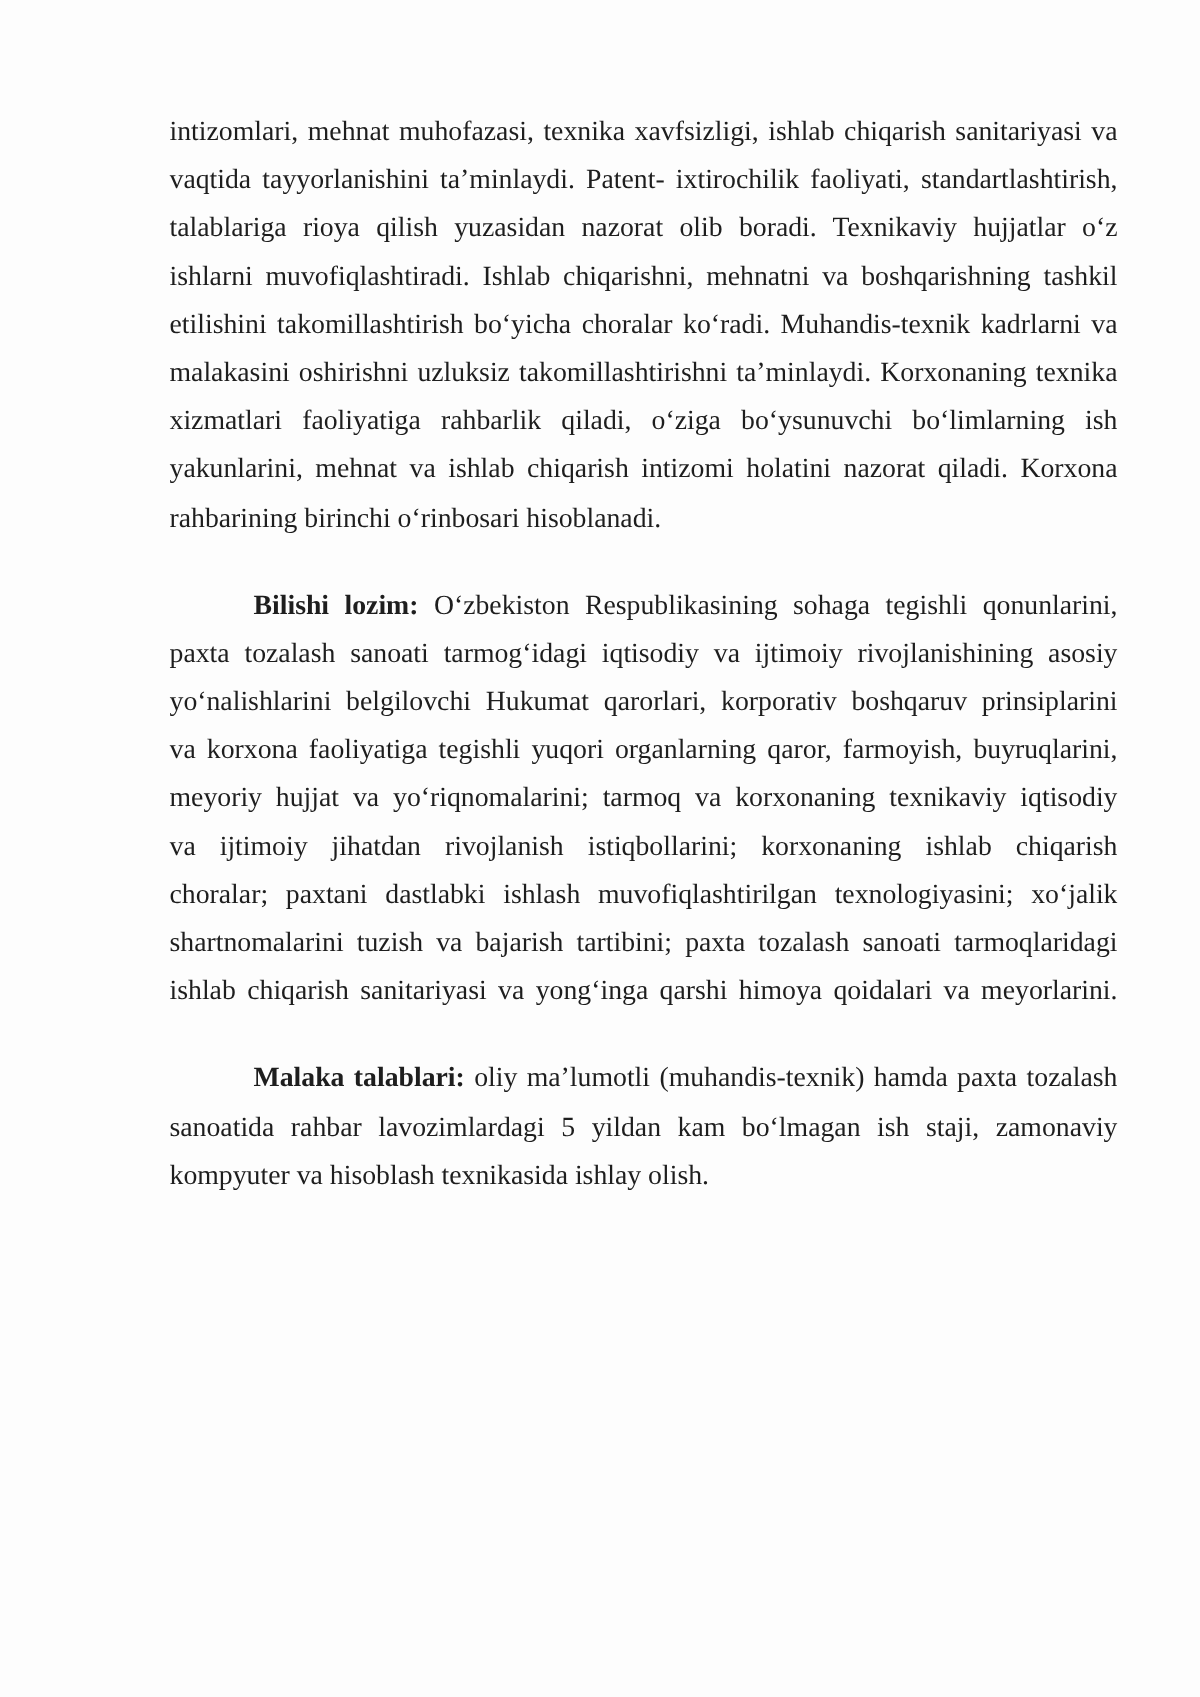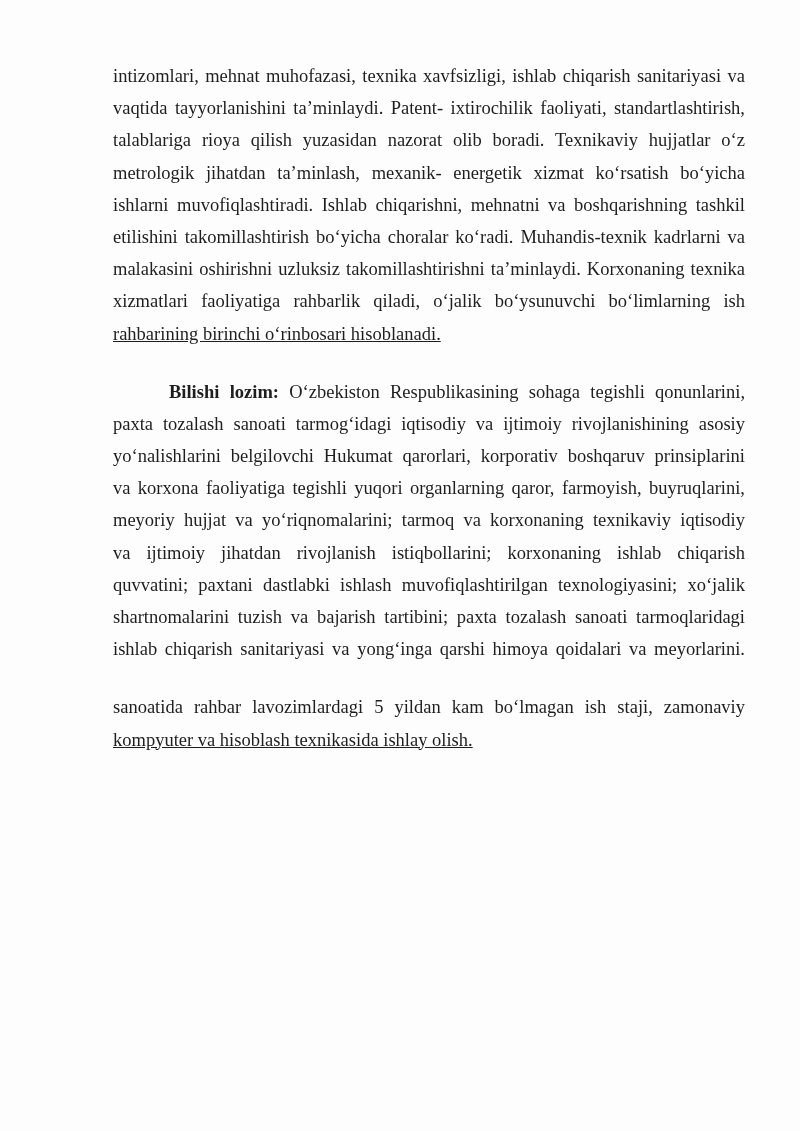--- a/index.html
+++ b/index.html
@@ -11,75 +11,75 @@
     position: relative;
     width: 800px;
     height: 1131px;
     background: #fdfdfd;
     overflow: hidden;
     font-family: "Liberation Serif", "DejaVu Serif", serif;
   }
   .text-block {
     position: absolute;
     left: 113px;
-    top: 60px;
+    top: 72px;
     width: 632px;
     font-size: 18.5px;
     line-height: 32.2px;
     color: #1e1e1e;
     -webkit-font-smoothing: antialiased;
   }
   .para { margin: 0; padding: 0; }
   .para.spaced { margin-top: 26px; }
   .line {
     height: 32.2px;
     overflow: hidden;
     text-align: justify;
     text-align-last: justify;
   }
   .line.last {
     text-align-last: left;
-    text-decoration: underline;
   }
   .line.first-line {
     padding-left: 56px;
   }
   .lead {
     font-weight: bold;
   }
 </style>
 </head>
 <body>
 
 <div class="page">
   <div class="text-block">
 
     <div class="para">
       <div class="line">intizomlari, mehnat muhofazasi, texnika xavfsizligi, ishlab chiqarish sanitariyasi va</div>
       <div class="line">vaqtida tayyorlanishini ta’minlaydi. Patent- ixtirochilik faoliyati, standartlashtirish,</div>
       <div class="line">talablariga rioya qilish yuzasidan nazorat olib boradi. Texnikaviy hujjatlar o‘z</div>
-      <div class="line">metrologik jihatdan ta’minlash, mexanik- energetik xizmat ko‘rsatish bo‘yicha</div>
       <div class="line">ishlarni muvofiqlashtiradi. Ishlab chiqarishni, mehnatni va boshqarishning tashkil</div>
       <div class="line">etilishini takomillashtirish bo‘yicha choralar ko‘radi. Muhandis-texnik kadrlarni va</div>
       <div class="line">malakasini oshirishni uzluksiz takomillashtirishni ta’minlaydi. Korxonaning texnika</div>
-      <div class="line">xizmatlari faoliyatiga rahbarlik qiladi, o‘jalik bo‘ysunuvchi bo‘limlarning ish</div>
+      <div class="line">xizmatlari faoliyatiga rahbarlik qiladi, o‘ziga bo‘ysunuvchi bo‘limlarning ish</div>
+      <div class="line">yakunlarini, mehnat va ishlab chiqarish intizomi holatini nazorat qiladi. Korxona</div>
       <div class="line last">rahbarining birinchi o‘rinbosari hisoblanadi.</div>
     </div>
 
     <div class="para spaced">
       <div class="line first-line"><span class="lead">Bilishi lozim:</span><span> O‘zbekiston Respublikasining sohaga tegishli qonunlarini,</span></div>
       <div class="line">paxta tozalash sanoati tarmog‘idagi iqtisodiy va ijtimoiy rivojlanishining asosiy</div>
       <div class="line">yo‘nalishlarini belgilovchi Hukumat qarorlari, korporativ boshqaruv prinsiplarini</div>
       <div class="line">va korxona faoliyatiga tegishli yuqori organlarning qaror, farmoyish, buyruqlarini,</div>
       <div class="line">meyoriy hujjat va yo‘riqnomalarini; tarmoq va korxonaning texnikaviy iqtisodiy</div>
       <div class="line">va ijtimoiy jihatdan rivojlanish istiqbollarini; korxonaning ishlab chiqarish</div>
-      <div class="line">quvvatini; paxtani dastlabki ishlash muvofiqlashtirilgan texnologiyasini; xo‘jalik</div>
+      <div class="line">choralar; paxtani dastlabki ishlash muvofiqlashtirilgan texnologiyasini; xo‘jalik</div>
       <div class="line">shartnomalarini tuzish va bajarish tartibini; paxta tozalash sanoati tarmoqlaridagi</div>
       <div class="line">ishlab chiqarish sanitariyasi va yong‘inga qarshi himoya qoidalari va meyorlarini.</div>
     </div>
 
     <div class="para spaced">
+      <div class="line first-line"><span class="lead">Malaka talablari:</span><span> oliy ma’lumotli (muhandis-texnik) hamda paxta tozalash</span></div>
       <div class="line">sanoatida rahbar lavozimlardagi 5 yildan kam bo‘lmagan ish staji, zamonaviy</div>
       <div class="line last">kompyuter va hisoblash texnikasida ishlay olish.</div>
     </div>
 
   </div>
 </div>
 
 </body></html>

